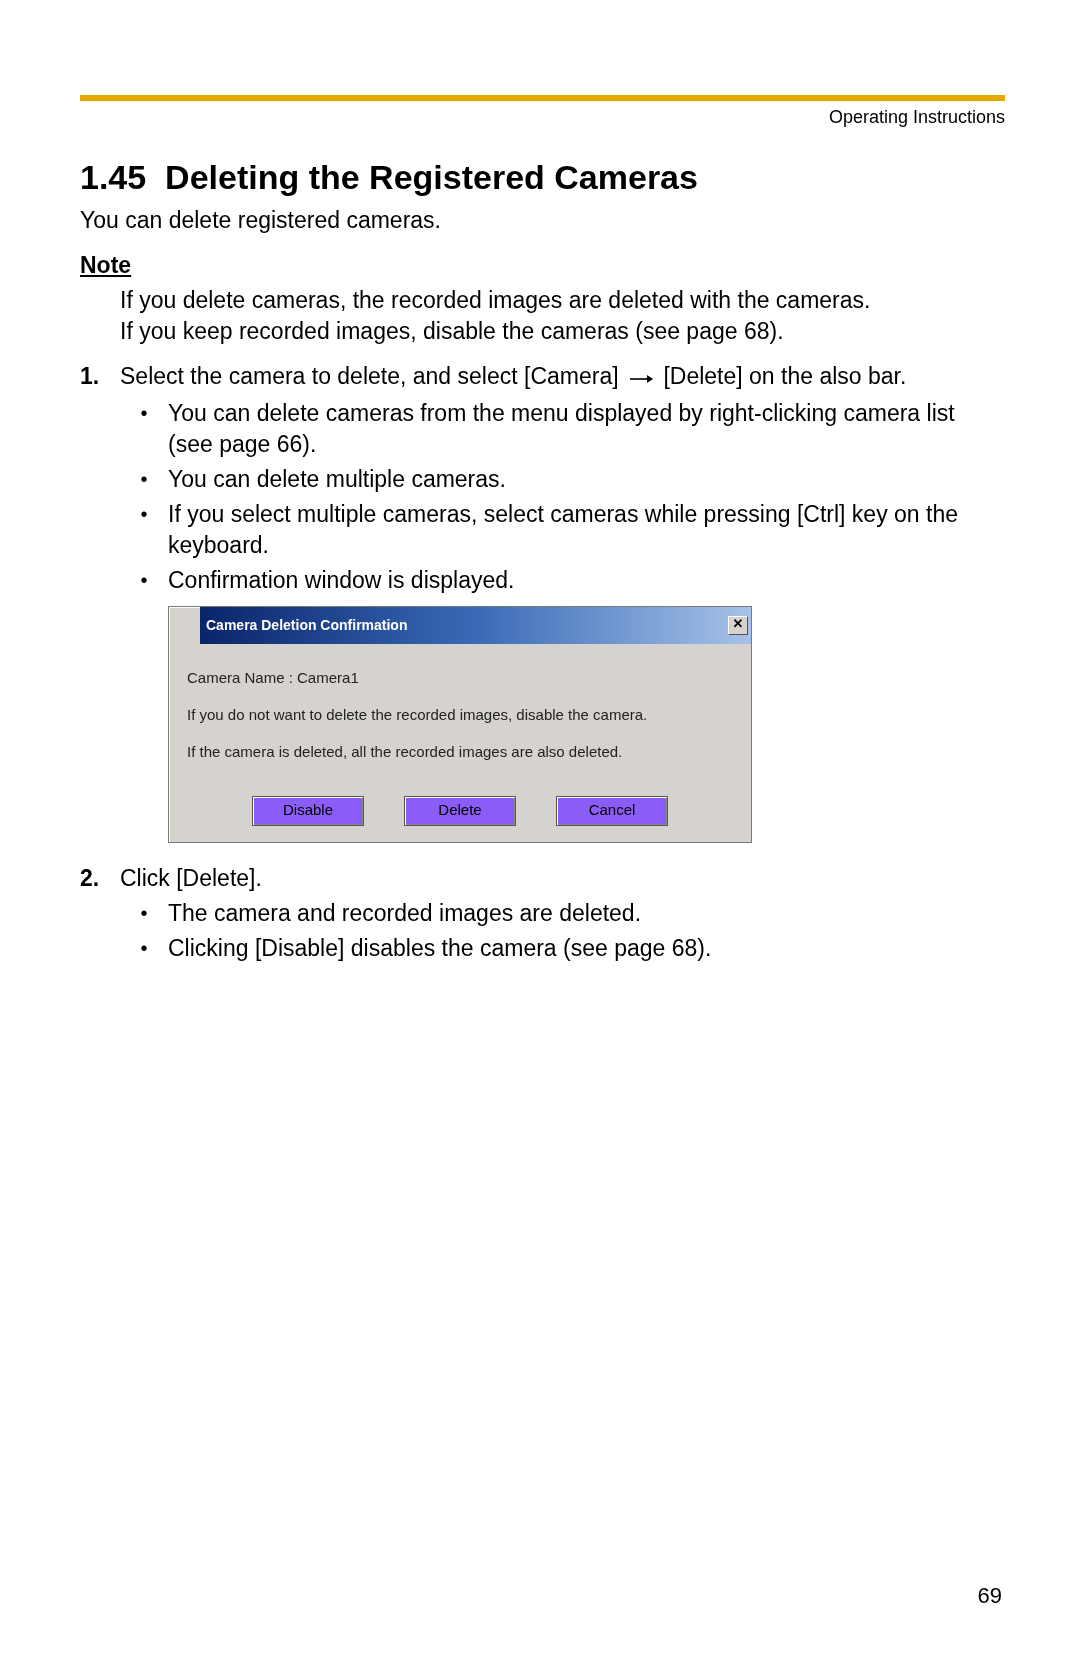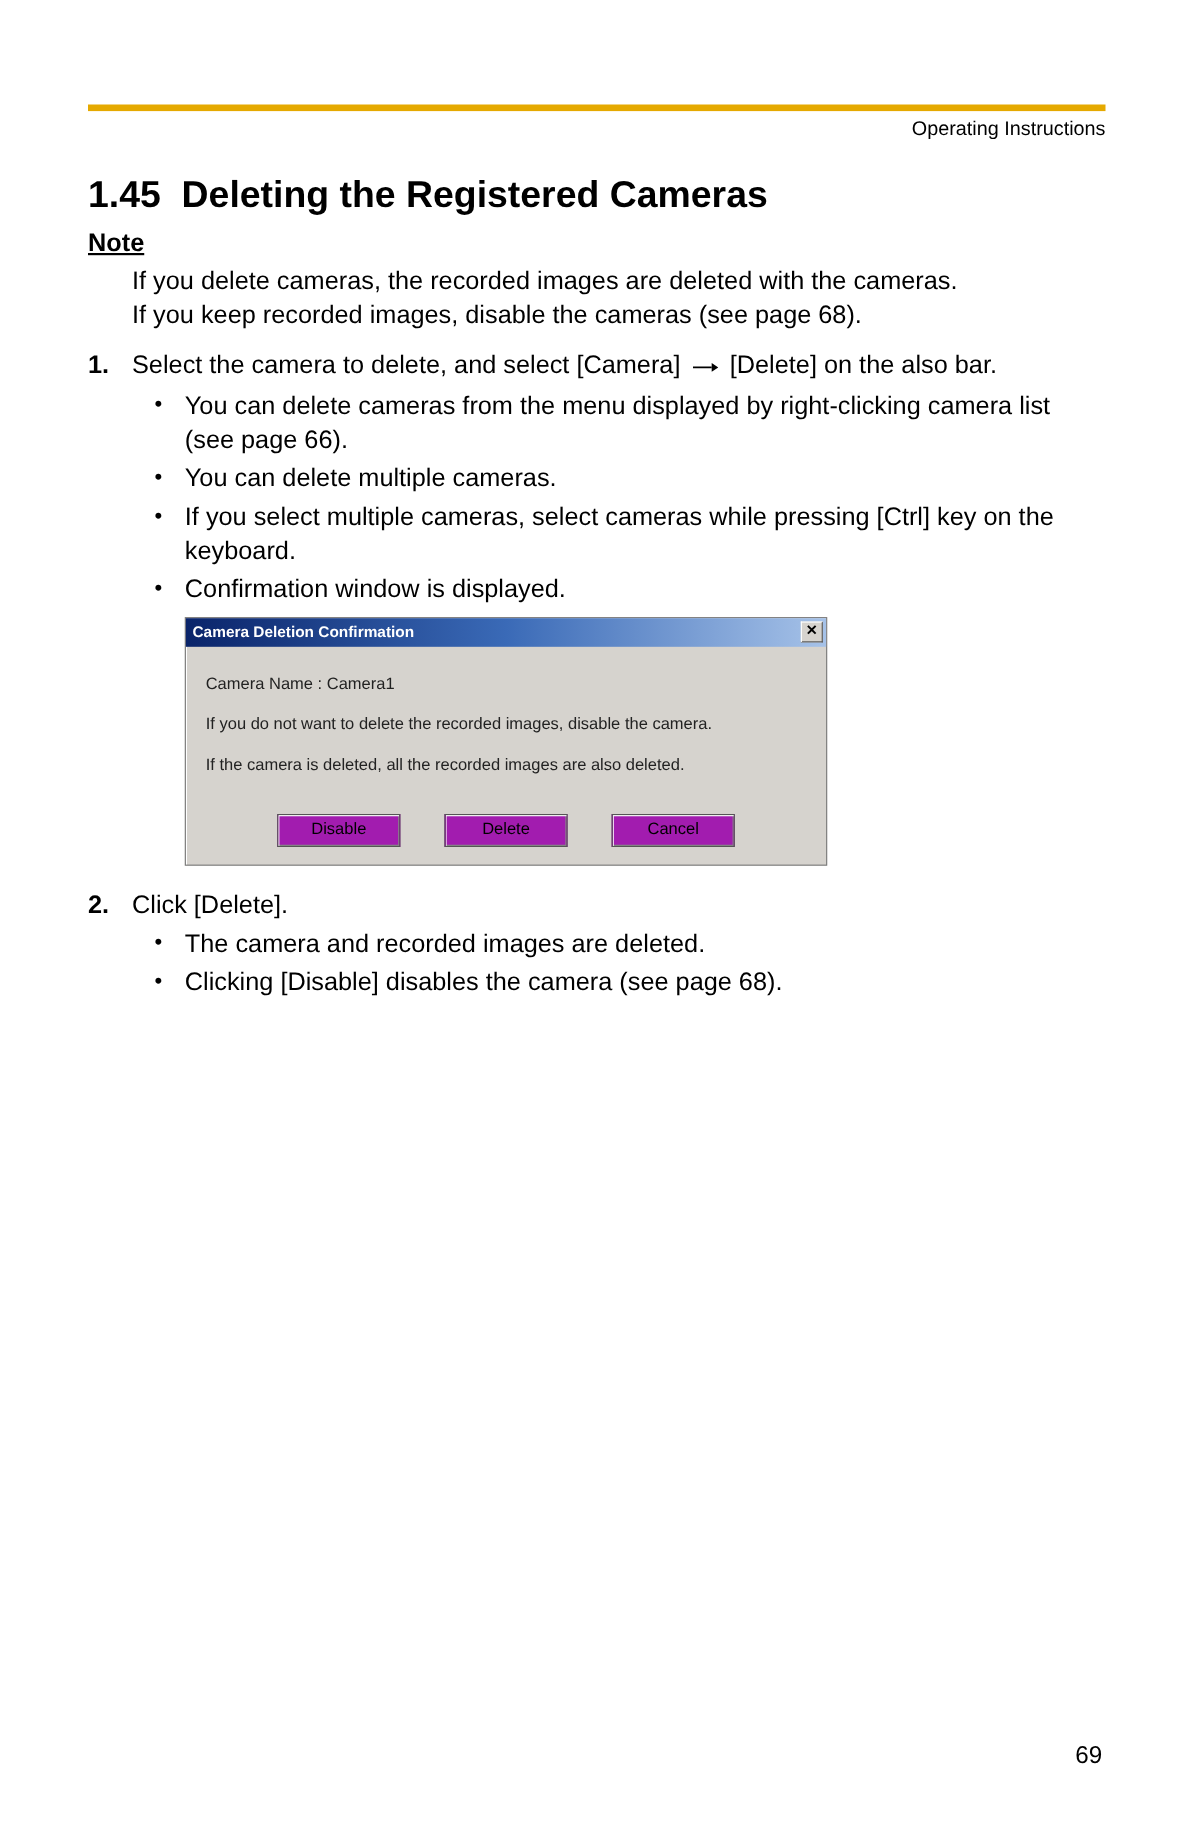--- a/index.html
+++ b/index.html
@@ -102,26 +102,27 @@
     width: 582px;
     border: 1px solid #7a7a7a;
     background: #d6d3ce;
     box-shadow: 1px 1px 0 #fff inset;
     font-family: Tahoma, Arial, sans-serif;
   }
   .titlebar {
     display: flex;
     align-items: center;
     justify-content: space-between;
-    height: 26px;
+    height: 37px;
     padding: 0 3px 0 6px;
     background: linear-gradient(90deg, #0a246a 0%, #3a6ab7 50%, #a6c2e8 100%);
     color: #fff;
     font-size: 14px;
     font-weight: bold;
+    margin-left: 31px;
   }
   .titlebar .close {
     width: 18px;
     height: 17px;
     background: #d6d3ce;
     border: 1px solid #fff;
     border-right-color: #555;
     border-bottom-color: #555;
     color: #000;
     font-size: 13px;
@@ -139,21 +140,21 @@
   .dialog-body p { margin: 0 0 14px 0; }
   .btn-row {
     display: flex;
     justify-content: center;
     gap: 40px;
     padding: 2px 0 16px 0;
   }
   .win-btn {
     width: 110px;
     height: 28px;
-    background: #a21caf;
+    background: #8b5cf6;
     border: 1px solid #555;
     box-shadow: 1px 1px 0 #fff inset, -1px -1px 0 #888 inset;
     font-size: 15px;
     font-family: Tahoma, Arial, sans-serif;
     text-align: center;
     line-height: 26px;
     color: #000;
   }
   .page-number {
     position: absolute;
@@ -167,20 +168,21 @@
 
 <div class="page">
   <div class="top-rule"></div>
   <div class="header-label">Operating Instructions</div>
 
   <h1 class="section-title">
     <span>1.45</span>&nbsp;
     <span>Deleting the Registered Cameras</span>
   </h1>
 
+  <p class="intro">You can delete registered cameras.</p>
 
   <p class="note-heading">Note</p>
   <div class="note-body">
     <span>If you delete cameras, the recorded images are deleted with the cameras.</span><br>
     <span>If you keep recorded images, disable the cameras (see page 68).</span>
   </div>
 
   <ol class="steps">
     <li>
       <span class="num">1.</span>

